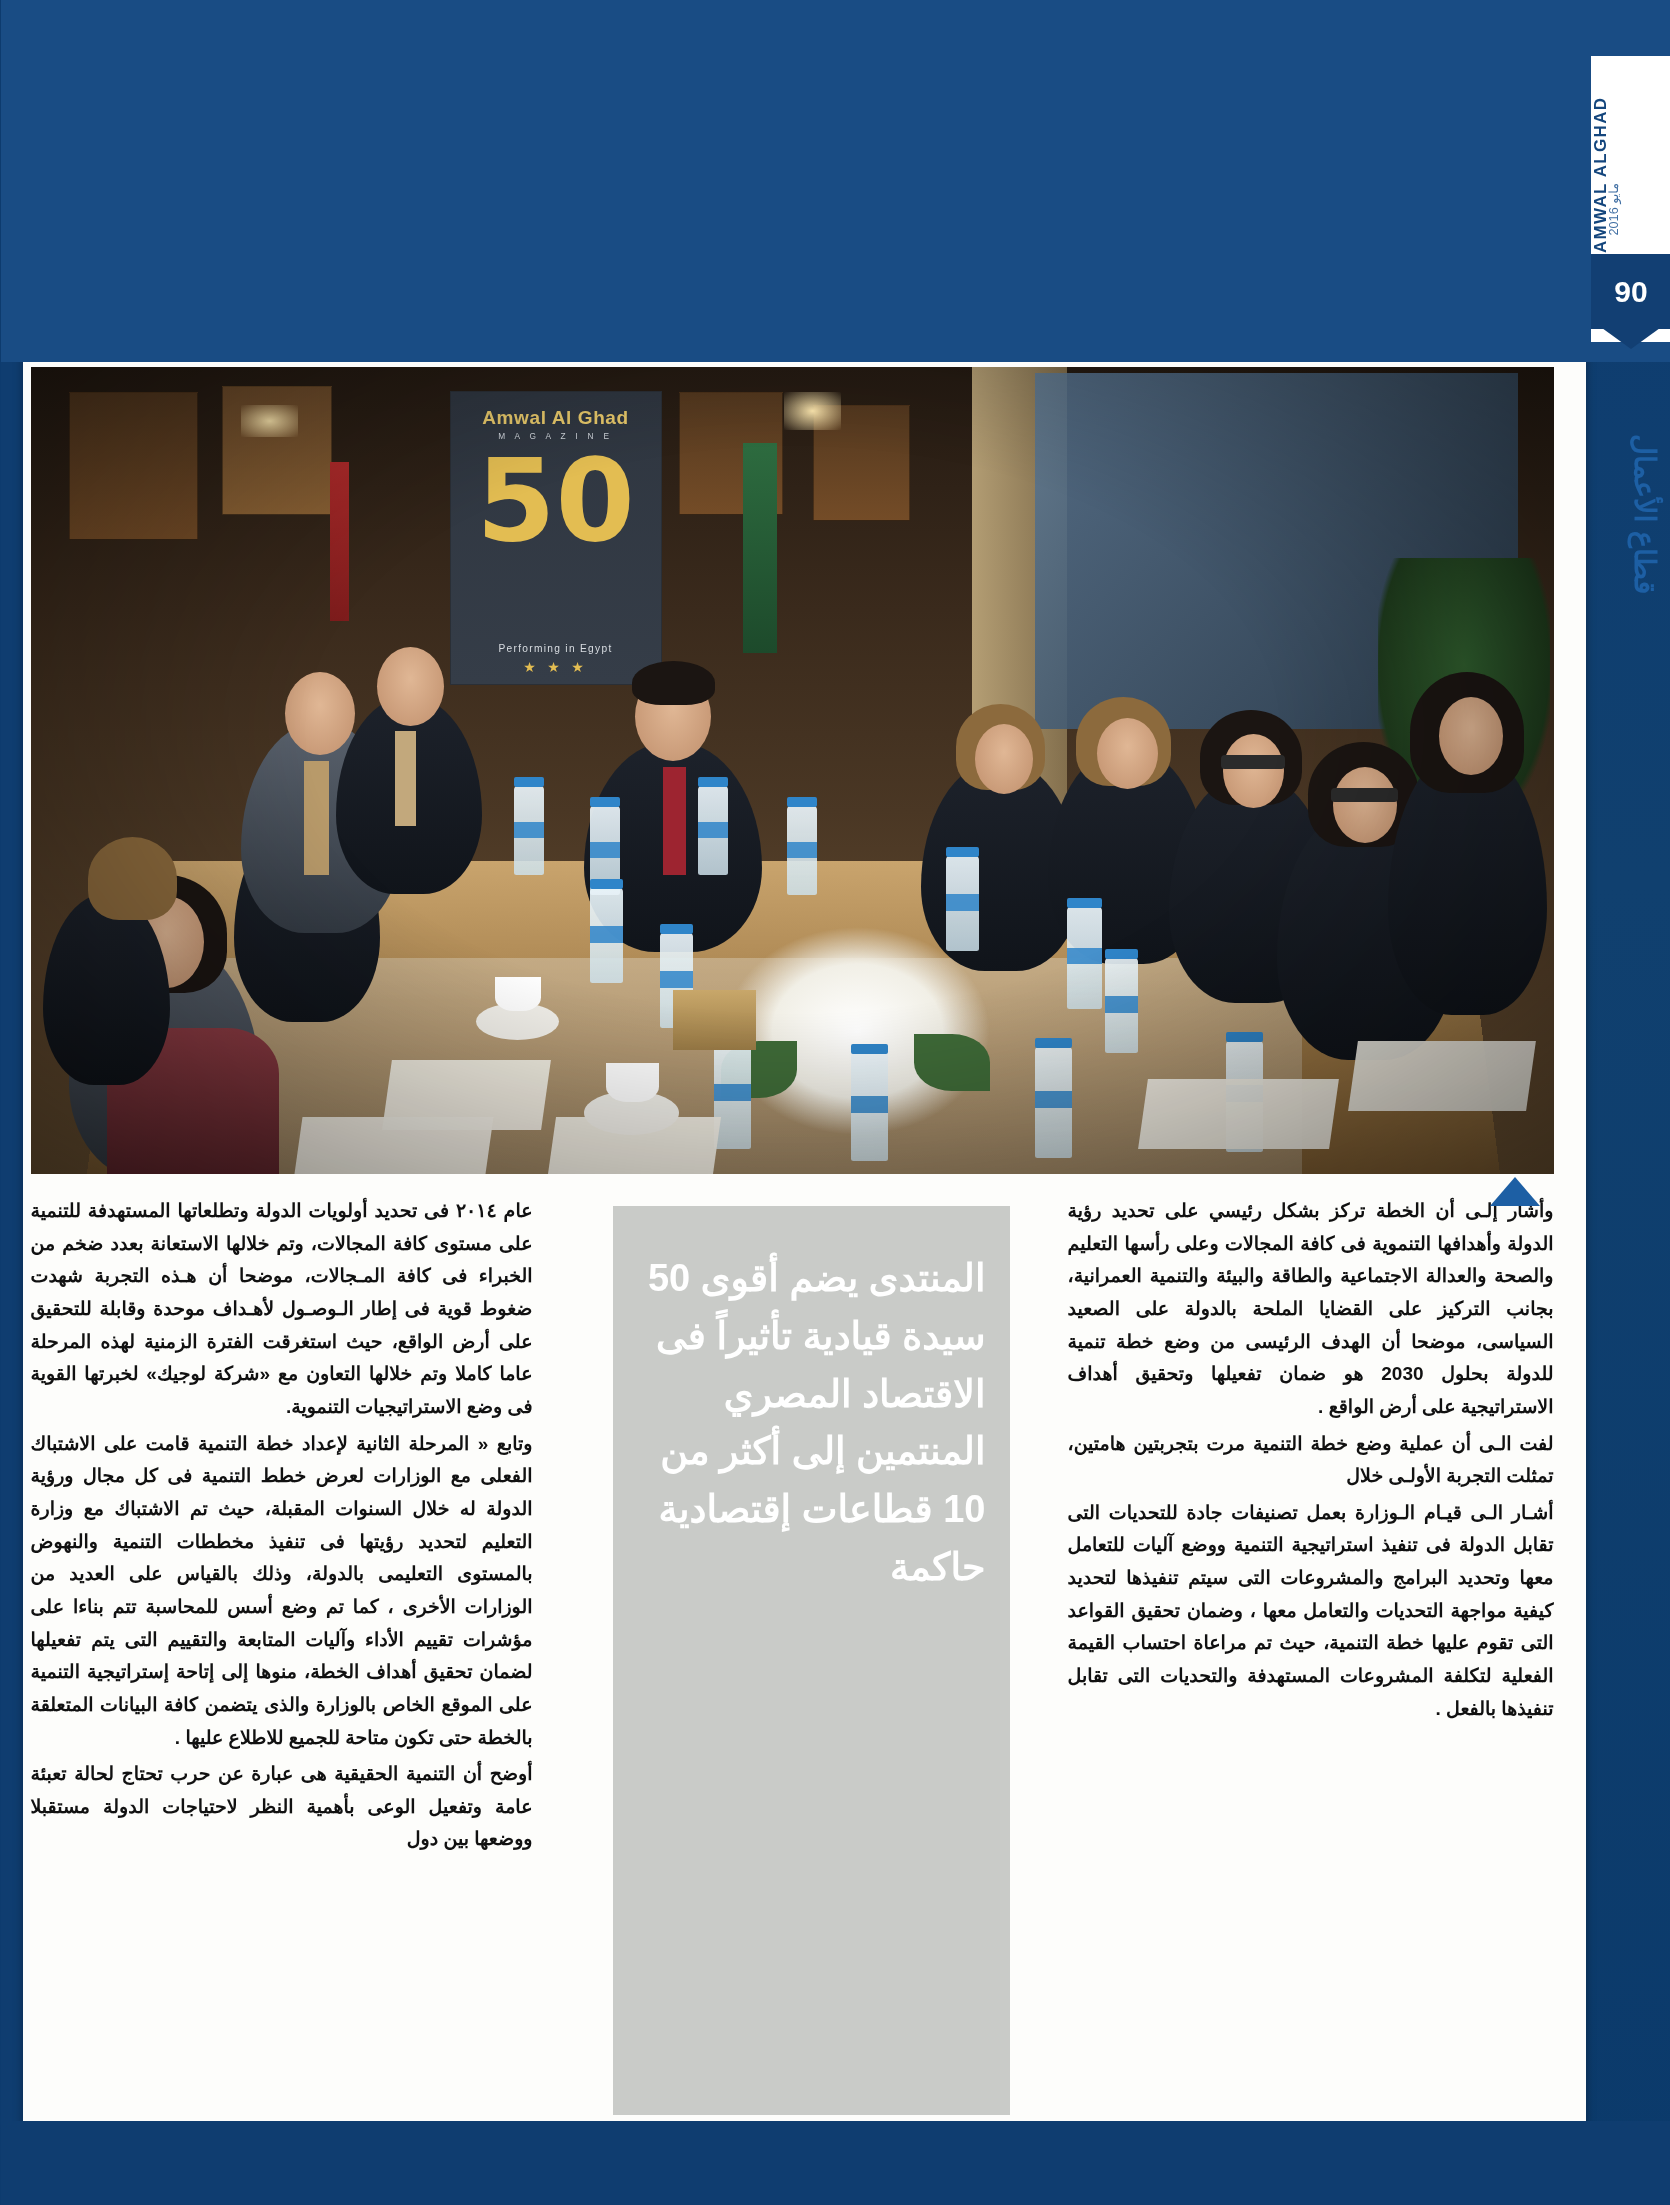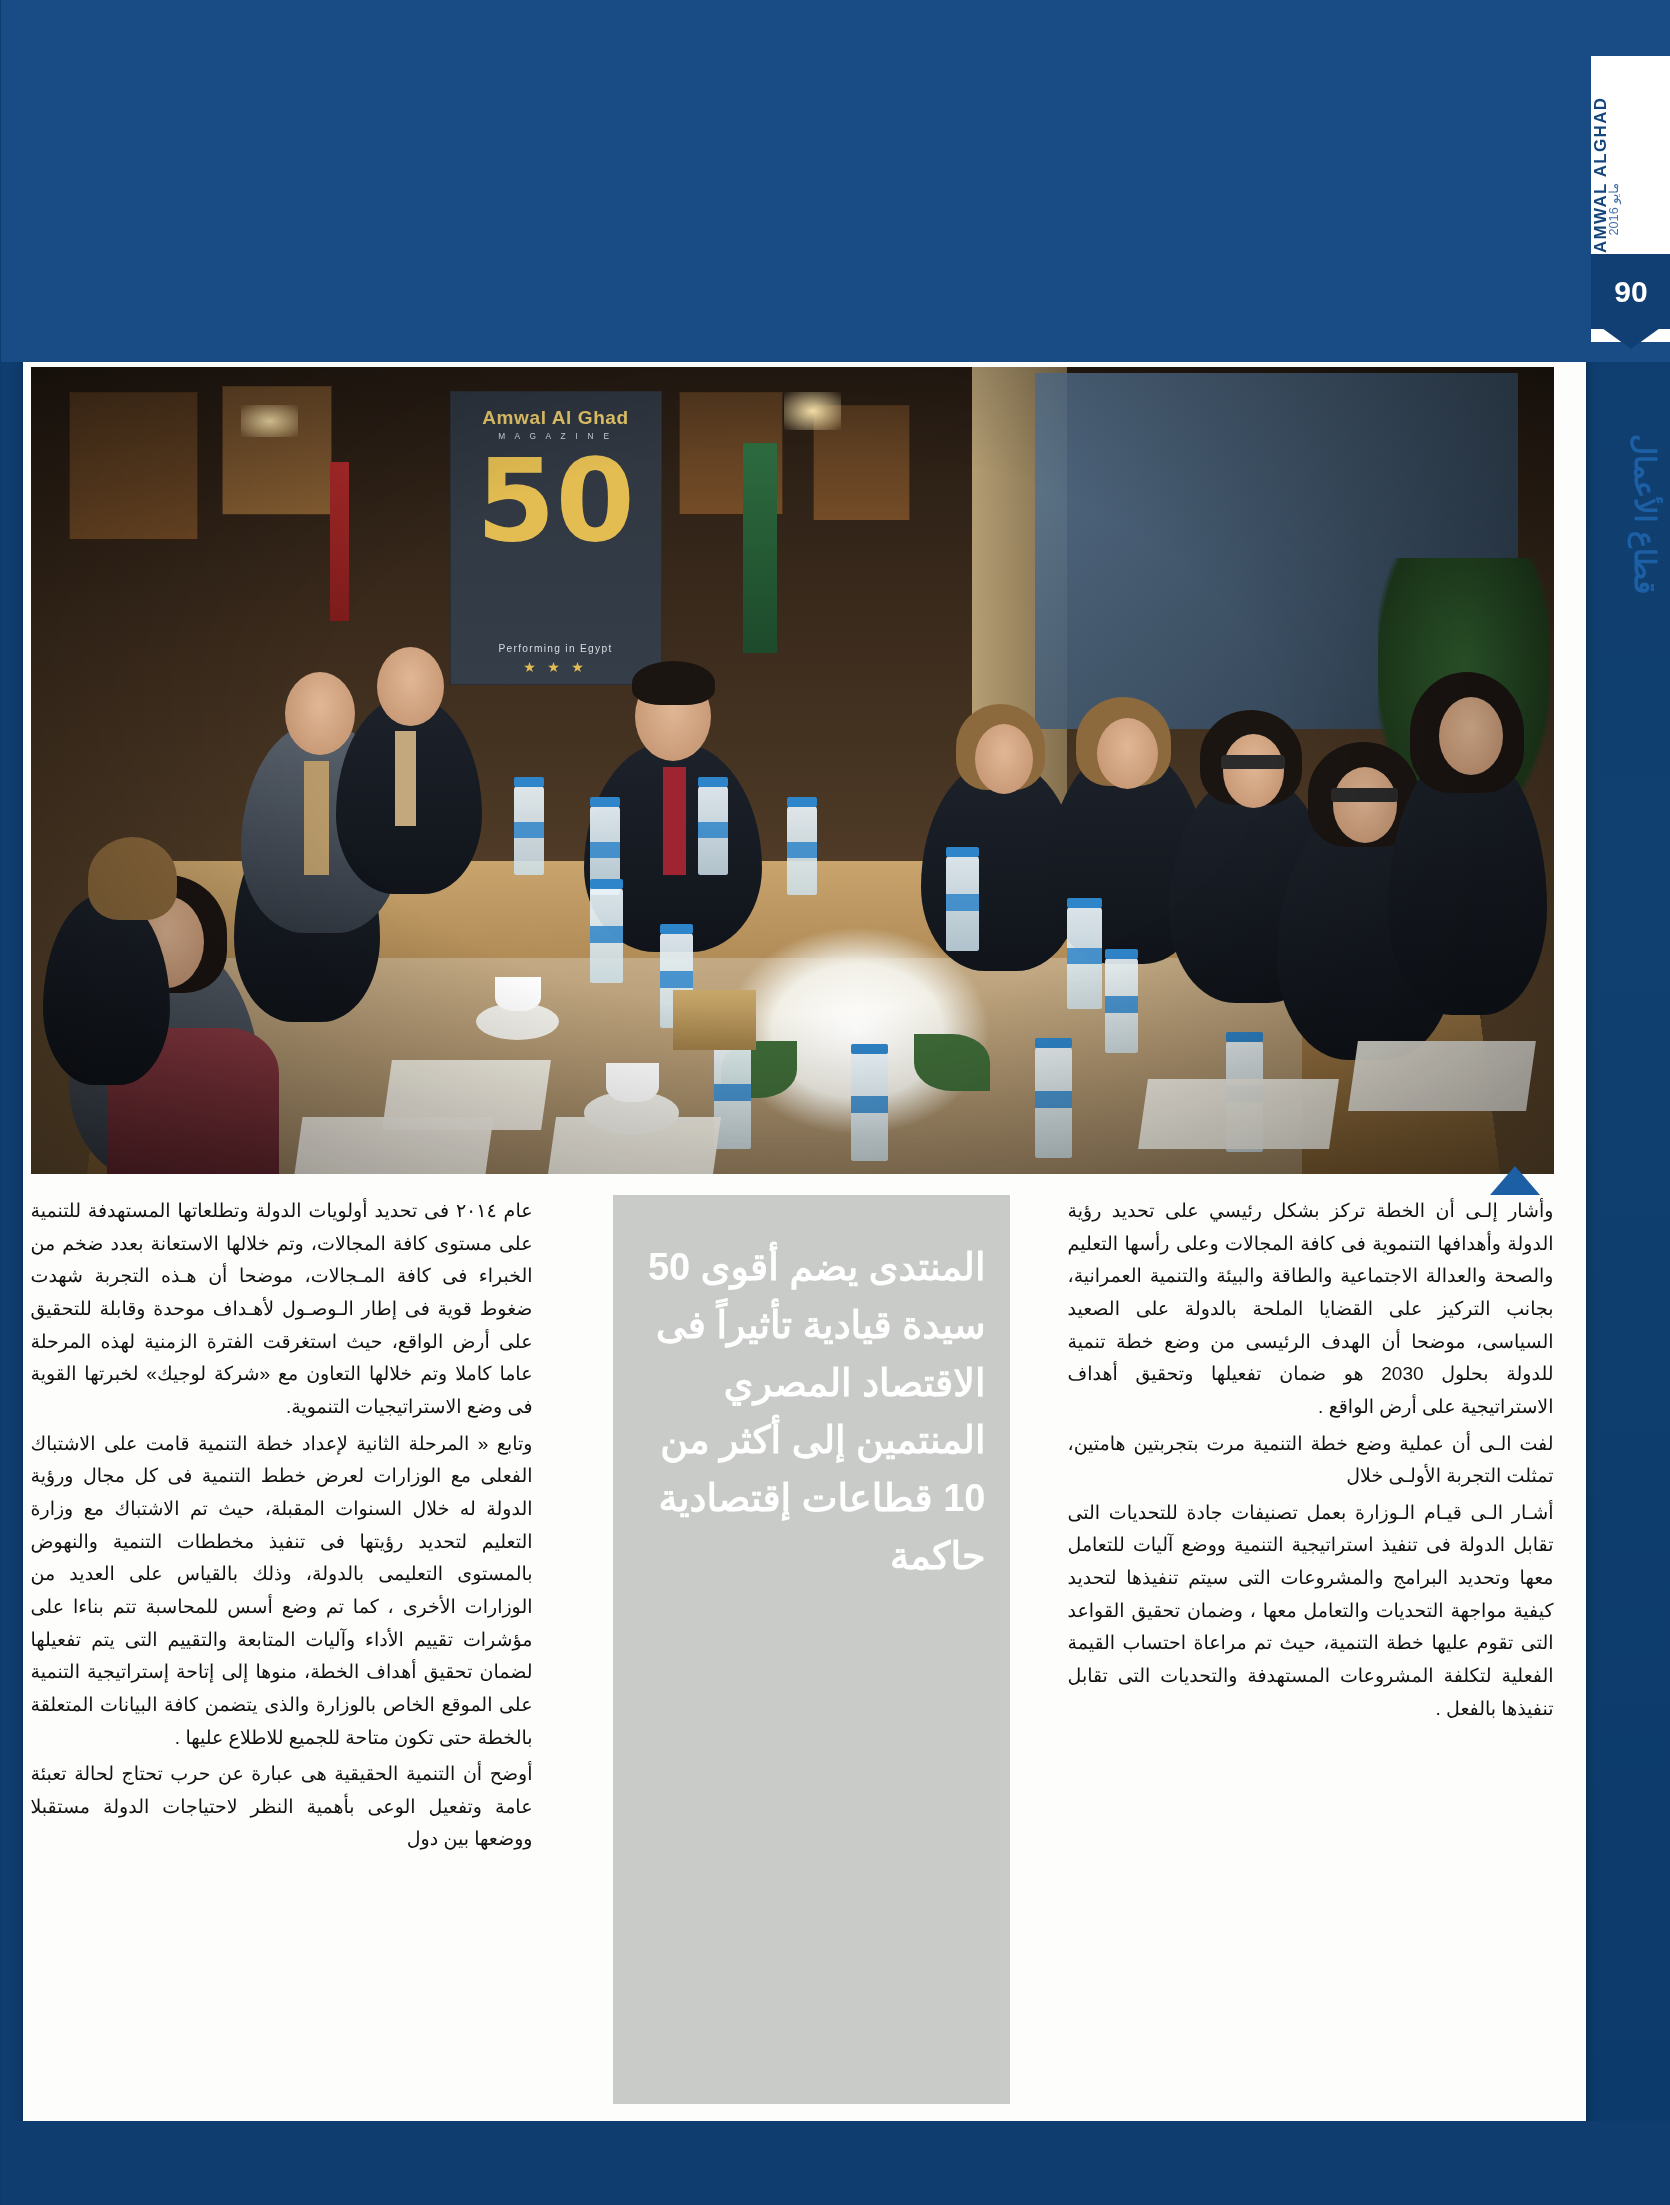--- a/index.html
+++ b/index.html
@@ -243,28 +243,29 @@
   }
   .col {
     position: absolute;
     top: 0;
     height: 928px;
     font-size: 19px;
     line-height: 1.72;
     color: #111;
     text-align: justify;
     direction: rtl;
+    font-weight: bold;
   }
   .col p { margin: 0 0 3.8px 0; text-indent: 0; }
   .col-right { right: 0px; width: 486px; }
   .col-left  { left: 0px;  width: 502px; }
   .pullquote {
     position: absolute;
     left: 582px;
-    top: 0px;
+    top: 11px;
     width: 397px;
     height: 909px;
     background: #c9cbc8;
   }
   .pullquote .pq-text {
     position: absolute;
     right: 24px;
     left: 24px;
     top: 44px;
     font-size: 38px;

